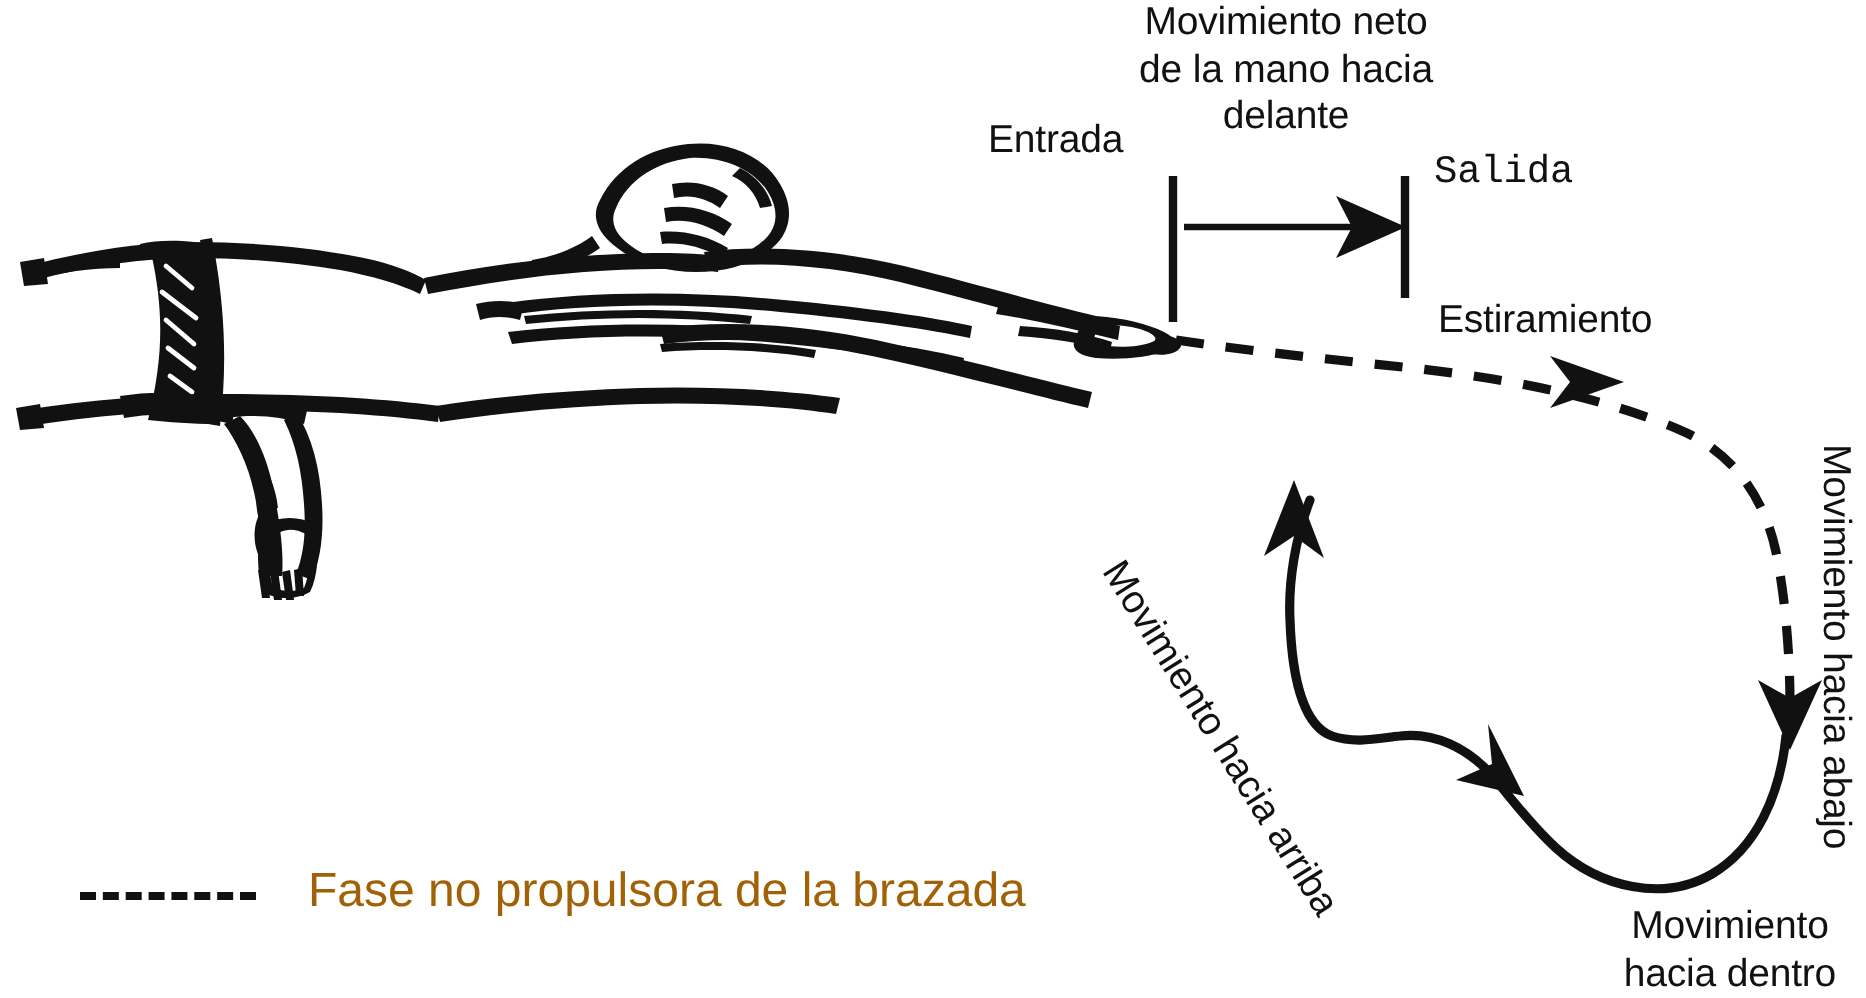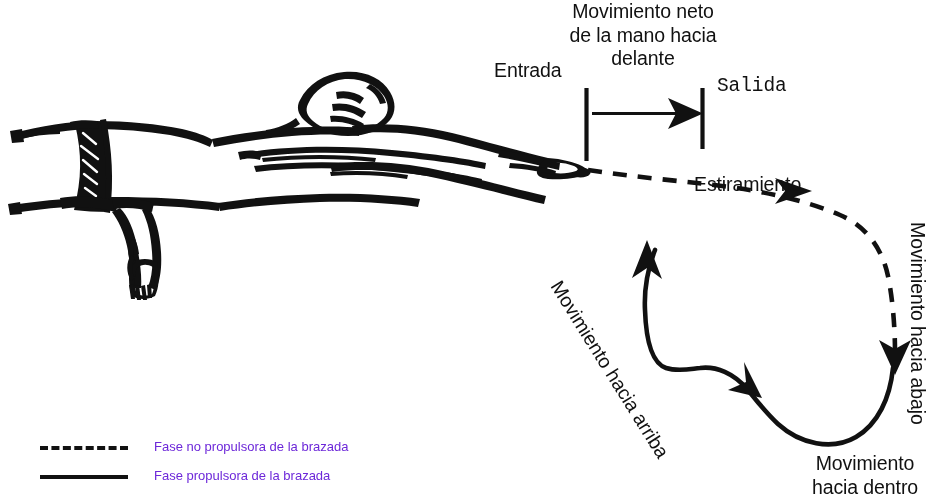--- a/index.html
+++ b/index.html
@@ -45,21 +45,21 @@
 
   #label-net-movement {
     left: 569px;
     top: 0px;
     width: 148px;
     text-align: center;
     line-height: 23.5px;
   }
   #label-entrada { left: 494px; top: 58px; }
   #label-salida  { left: 717px; top: 74px; font-family: Liberation Mono, monospace; }
-  #label-estiramiento { left: 694px; top: 148px; margin-top: 24px; }
+  #label-estiramiento { left: 719px; top: 148px; }
 
   #label-up {
     left: 566px;
     top: 276px;
     transform-origin: 0 0;
     transform: rotate(58deg);
   }
   #label-down {
     left: 930px;
     top: 222px;
@@ -103,22 +103,22 @@
     left: 0;
     top: 50%;
     width: 100%;
     border-top: 4px solid #111111;
   }
   .legend-swatch.dashed .rule {
     border-top-style: dashed;
     border-top-width: 4.5px;
   }
   .legend-text {
-    font-size: 13px;
-    color: #6d28d9;
+    font-size: 24px;
+    color: #a16207;
     white-space: nowrap;
   }
 </style>
 </head>
 <body>
 
 <div id="stage">
 
   <svg class="layer" viewBox="0 0 933 499" aria-hidden="true">
     <g fill="#111111" stroke="none">
@@ -277,21 +277,15 @@
   <div class="lbl center block" id="label-in">Movimiento
 hacia dentro</div>
 
   <div id="legend">
     <div class="legend-row r0">
       <span class="legend-swatch dashed">
         <span class="rule"></span>
       </span>
       <span class="legend-text">Fase no propulsora de la brazada</span>
     </div>
-    <div class="legend-row r1">
-      <span class="legend-swatch">
-        <span class="rule"></span>
-      </span>
-      <span class="legend-text">Fase propulsora de la brazada</span>
-    </div>
   </div>
 
 </div>
 
 </body></html>

